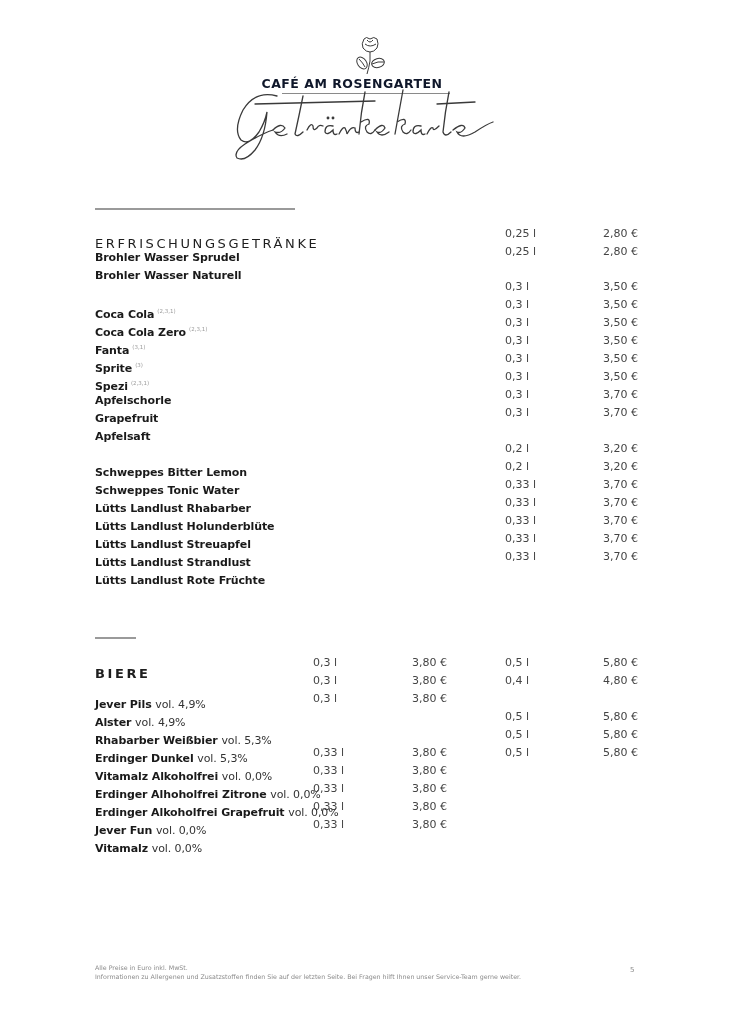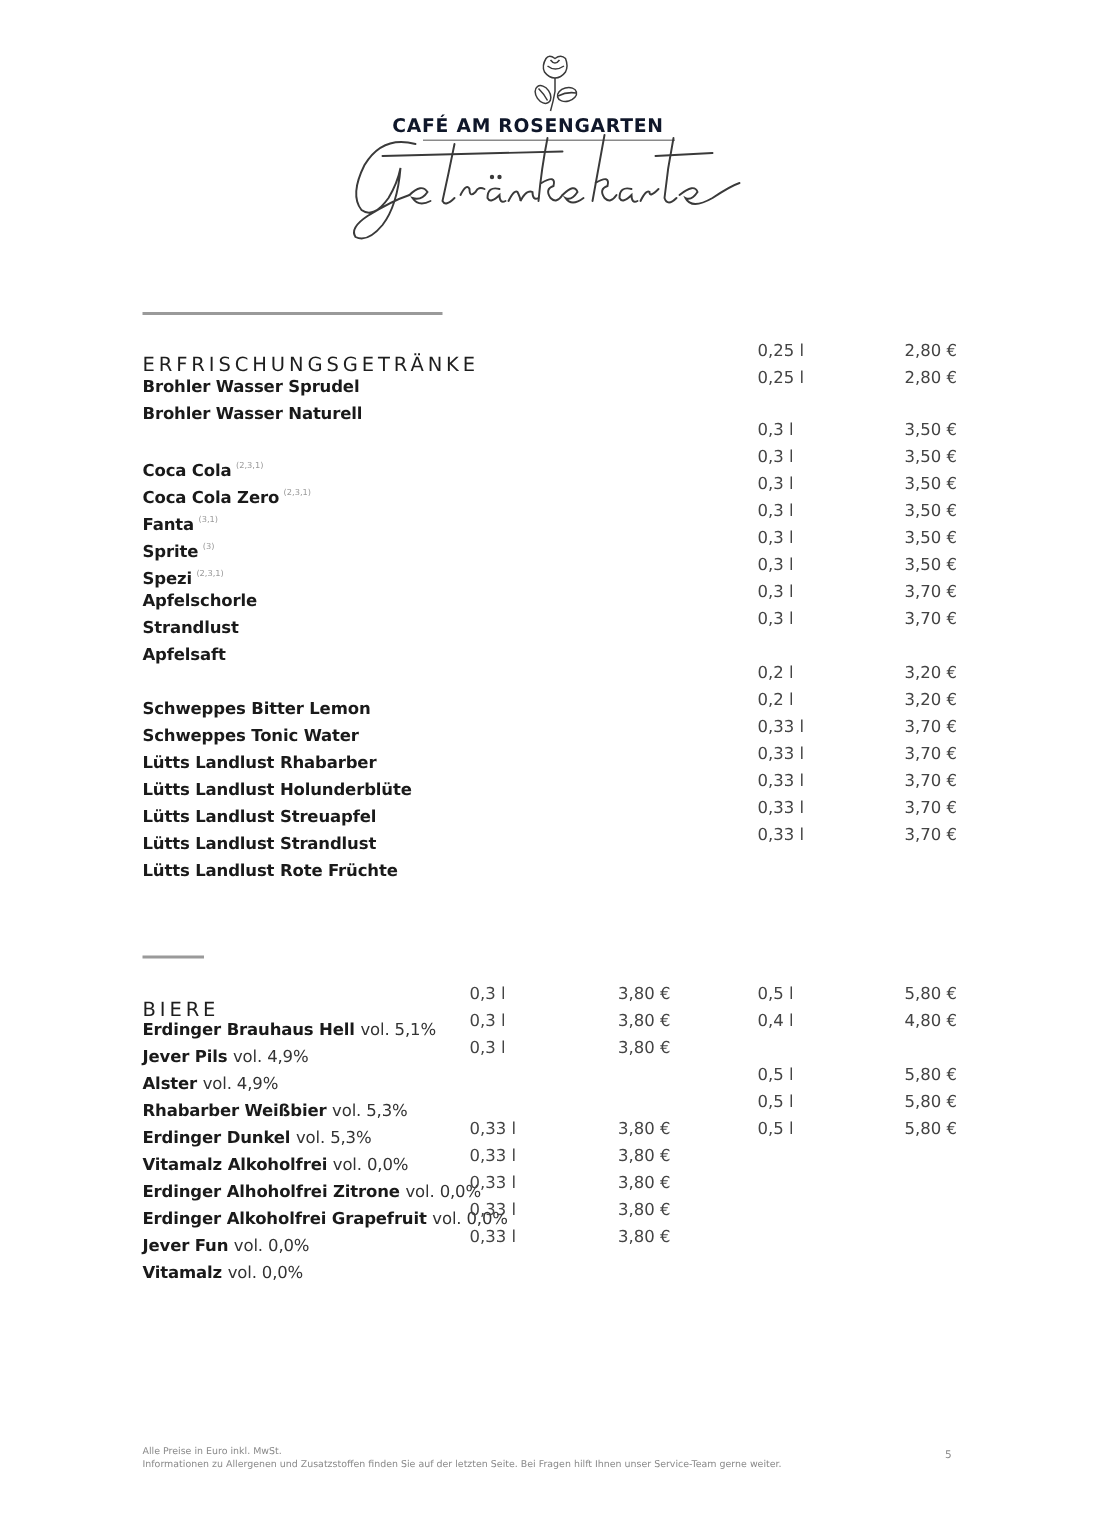--- a/index.html
+++ b/index.html
@@ -110,21 +110,21 @@
   <span class="name"><span>Spezi</span><span class="sup">(2,3,1)</span></span>
   <span class="vol2">0,3 l</span>
   <span class="price2">3,50 €</span>
 </div>
 <div class="row" style="top:368px;">
   <span class="name">Apfelschorle</span>
   <span class="vol2">0,3 l</span>
   <span class="price2">3,50 €</span>
 </div>
 <div class="row" style="top:386px;">
-  <span class="name">Strandlust</span>
+  <span class="name">Grapefruit</span>
   <span class="vol2">0,3 l</span>
   <span class="price2">3,70 €</span>
 </div>
 <div class="row" style="top:404px;padding-left:13px;">
   <span class="name">Apfelsaft</span>
   <span class="vol2">0,3 l</span>
   <span class="price2">3,70 €</span>
 </div>
 
 <div class="row" style="top:440px;">
@@ -156,25 +156,24 @@
   <span class="name">Lütts Landlust Strandlust</span>
   <span class="vol2">0,33 l</span>
   <span class="price2">3,70 €</span>
 </div>
 <div class="row" style="top:548px;">
   <span class="name">Lütts Landlust Rote Früchte</span>
   <span class="vol2">0,33 l</span>
   <span class="price2">3,70 €</span>
 </div>
 
-<div class="section-title" style="top:618px;">BIERE</div>
+<div class="section-title" style="top:618px;font-weight:bold;">BIERE</div>
 <div class="section-rule" style="top:637px; width:41px;"></div>
 
 <div class="row" style="top:654px;">
-  <span class="name"><span>Erdinger Brauhaus Hell</span> <span class="vol">vol. 5,1%</span></span>
   <span class="vol1">0,3 l</span>
   <span class="price1">3,80 €</span>
   <span class="vol2">0,5 l</span>
   <span class="price2">5,80 €</span>
 </div>
 <div class="row" style="top:672px;">
   <span class="name"><span>Jever Pils</span> <span class="vol">vol. 4,9%</span></span>
   <span class="vol1">0,3 l</span>
   <span class="price1">3,80 €</span>
   <span class="vol2">0,4 l</span>

